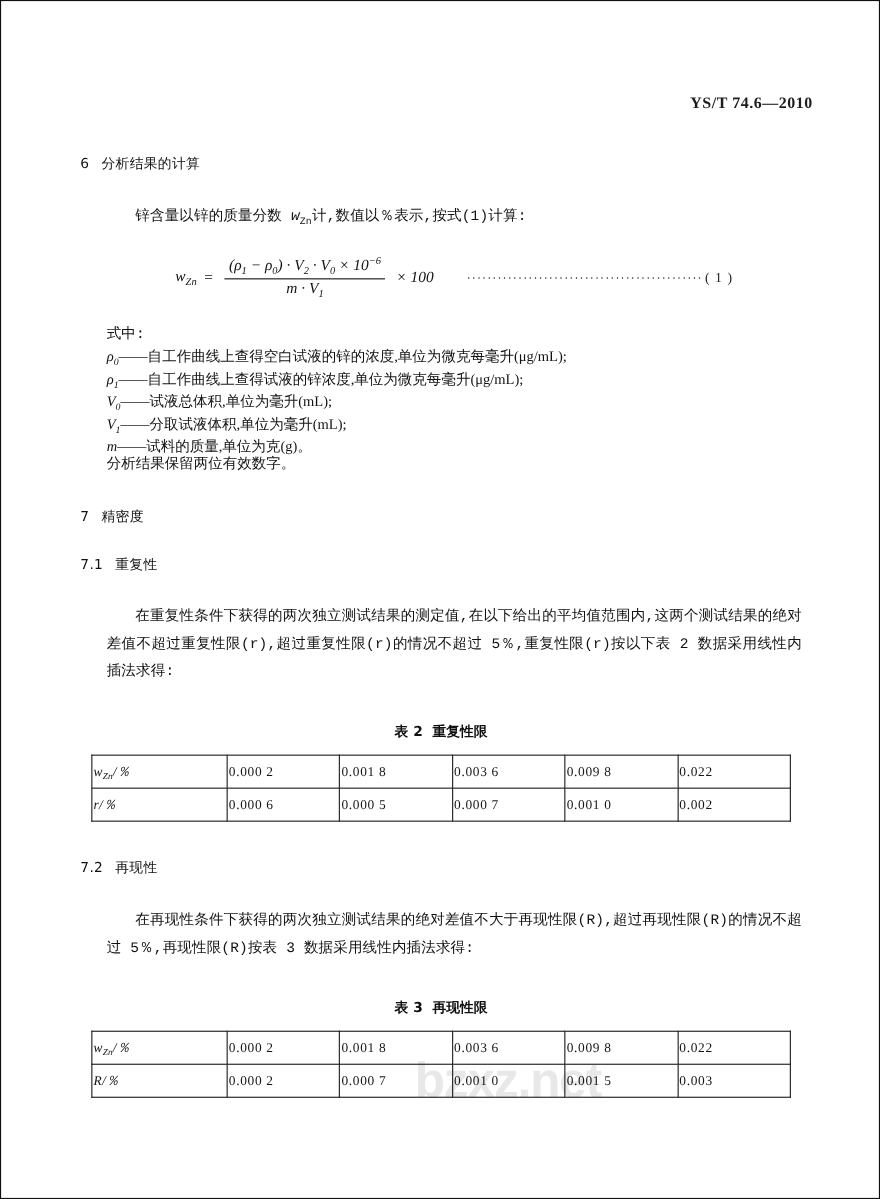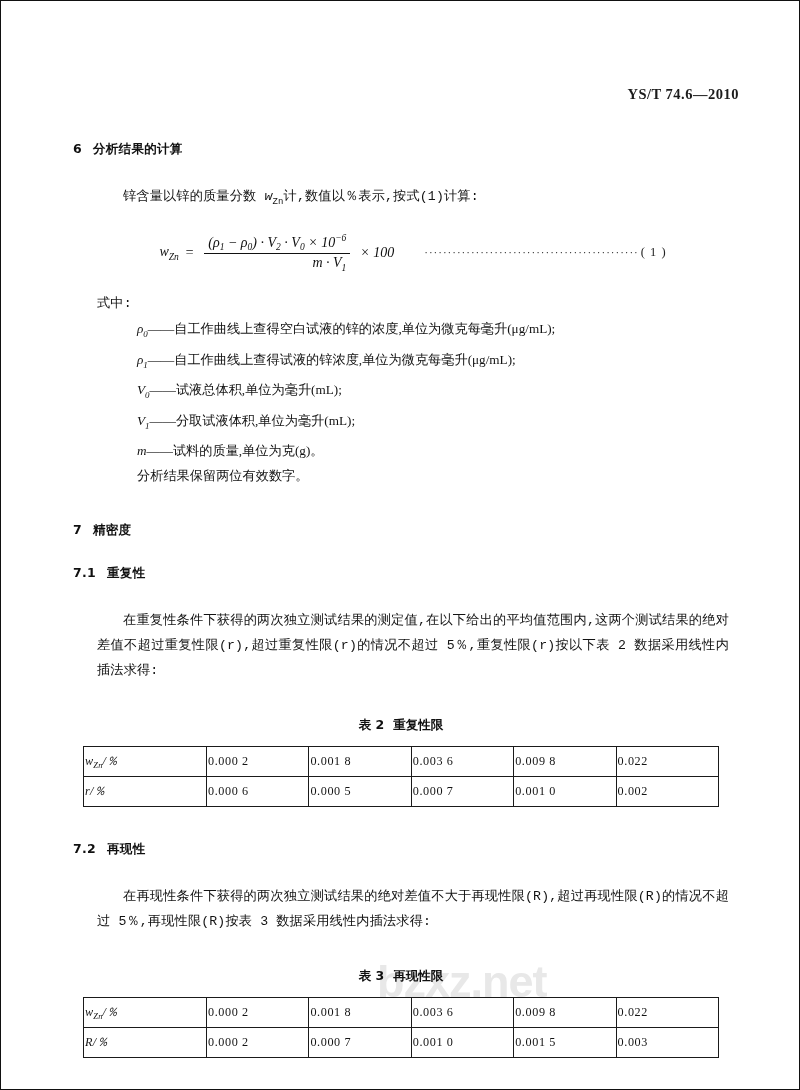--- a/index.html
+++ b/index.html
@@ -48,21 +48,21 @@
     white-space: nowrap;
   }
   .body-wrap {
     position: absolute;
     left: 0;
     top: 140px;
     width: 800px;
   }
   .sec-head {
     font-family: "DejaVu Sans", "Liberation Sans", sans-serif;
-    font-weight: bold;
+    font-weight: normal;
     font-size: 12.5px;
     color: #101010;
     margin: 0 12px 0 72px;
     letter-spacing: 0.3px;
   }
   .sec-head .num { margin-right: 11px; }
   .para {
     font-size: 13.2px;
     color: #121212;
     line-height: 25px;
@@ -87,21 +87,21 @@
   .formula {
     display: inline-flex;
     align-items: center;
     font-style: italic;
     font-size: 14px;
     color: #111;
   }
   .frac {
     display: inline-flex;
     flex-direction: column;
-    text-align: right;
+    text-align: center;
     margin: 0 4px;
     vertical-align: middle;
   }
   .frac .top {
     padding: 0 4px 1px 4px;
     border-bottom: 1.2px solid #111;
     white-space: nowrap;
   }
   .frac .bot {
     padding: 1px 4px 0 4px;
@@ -118,24 +118,23 @@
   .eqnum {
     font-style: normal;
     font-size: 12.5px;
     margin-left: 2px;
   }
 
   
   .defs { margin: 0 72px 0 96px; }
   .def {
     font-size: 13.2px;
-    line-height: 25px;
+    line-height: 15px;
     color: #121212;
     white-space: nowrap;
-    margin-left: 40px;
   }
   .def .sym { font-style: italic; }
 
   
   .table-title {
     text-align: center;
     font-family: "DejaVu Sans", "Liberation Sans", sans-serif;
     font-weight: bold;
     font-size: 12.5px;
     color: #101010;

